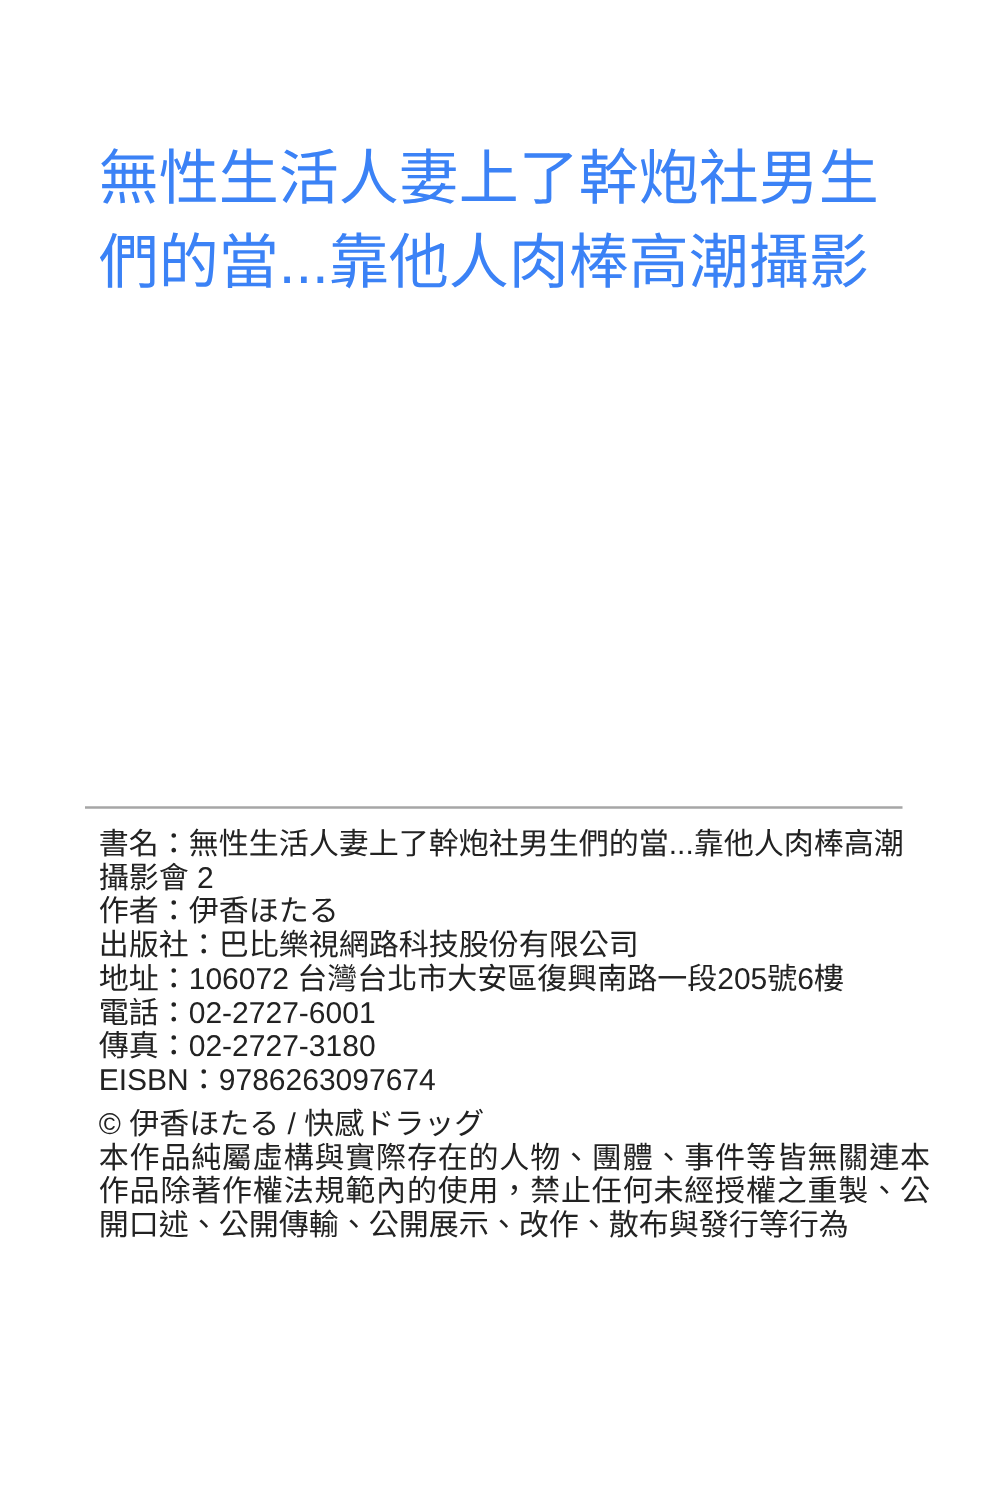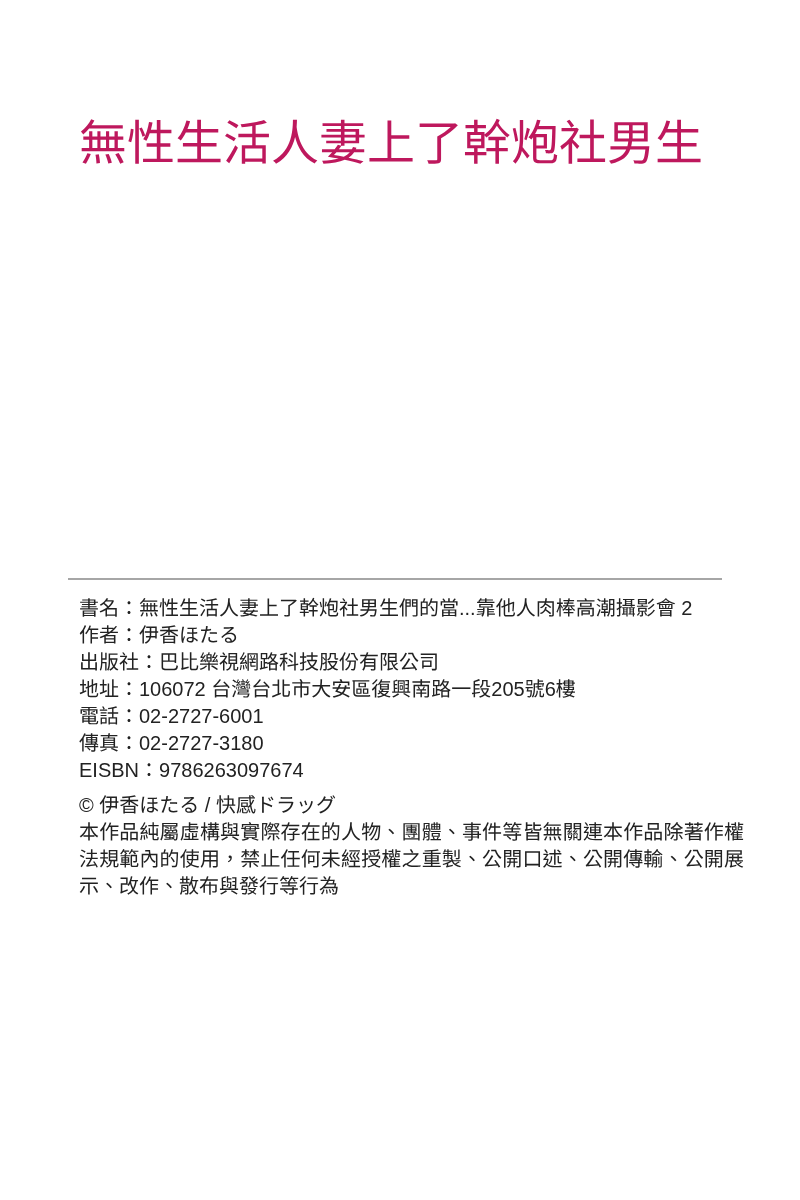--- a/index.html
+++ b/index.html
@@ -17,48 +17,49 @@
     height: 1200px;
     padding-left: 79px;
     padding-right: 56px;
     overflow: hidden;
   }
   .book-title {
     margin: 110px 0 0 0;
     font-size: 48px;
     line-height: 67px;
     font-weight: 400;
-    color: #be185d;
+    color: #3b82f6;
   }
   .book-title .title-line { display: block; white-space: nowrap; }
   .divider {
     height: 2px;
     width: 654px;
     background: #a6a6a6;
     border: 0;
     margin: 401px 0 0 -11px;
     padding: 0;
   }
   .colophon {
     margin-top: 15px;
-    font-size: 20px;
+    font-size: 24px;
     line-height: 27px;
     color: #222222;
   }
   .colophon p { margin: 0; padding: 0; }
   .credits-block { margin-top: 8px; }
   .legal { text-align: justify; }
 </style>
 </head>
 <body>
 
 <div class="page">
 
   <h1 class="book-title">
     <span class="title-line">無性生活人妻上了幹炮社男生</span>
+    <span class="title-line">們的當...靠他人肉棒高潮攝影</span>
   </h1>
 
   <div class="divider"></div>
 
   <div class="colophon">
     <div class="fields-block">
       <p>
         <span>書名</span><span>：</span><span>無性生活人妻上了幹炮社男生們的當...靠他人肉棒高潮攝影會 2</span>
       </p>
       <p>

